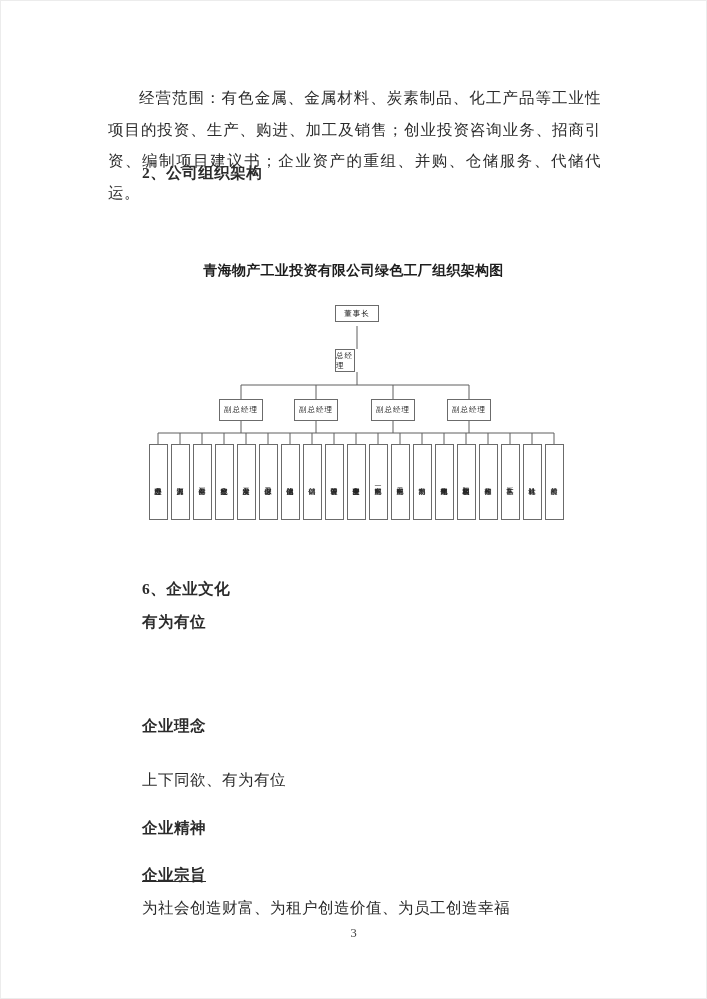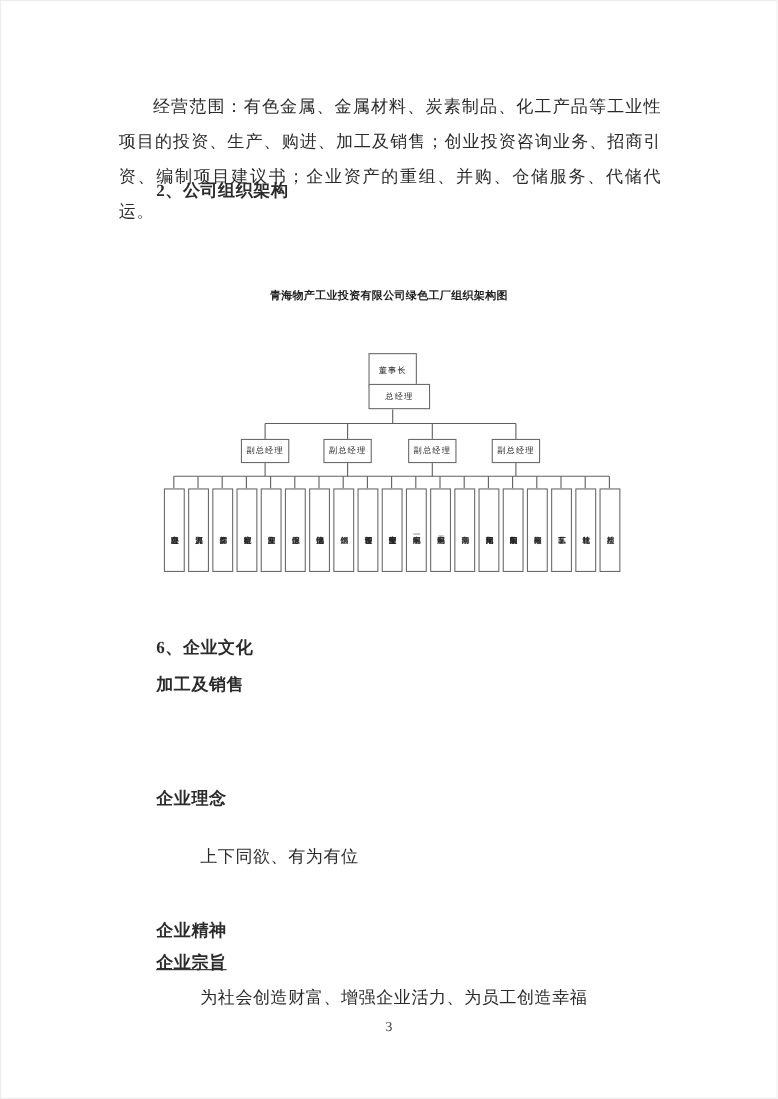--- a/index.html
+++ b/index.html
@@ -20,35 +20,34 @@
     text-align:justify;
     text-indent:2em;
     letter-spacing:0.5px;
   }
   .para-noindent{
     position:absolute;
     left:141px;
     font-size:15.5px;line-height:22px;
     letter-spacing:0.5px;
     white-space:nowrap;
-    margin-left:40px;
   }
   .h-bold{
     position:absolute;
     left:141px;
     font-size:15.5px;font-weight:bold;
     letter-spacing:0.5px;
     white-space:nowrap;
   }
   .chart-title{
     position:absolute;
     left:0;right:0;top:261px;
     text-align:center;
     font-family:"Liberation Sans","DejaVu Sans",sans-serif;
-    font-size:10px;font-weight:bold;
+    font-size:14px;font-weight:bold;
     color:#1d1d1d;
     letter-spacing:0.3px;
   }
   .org-box{
     position:absolute;
     border:1px solid #6b6b6b;
     background:#ffffff;
     box-sizing:border-box;
     display:flex;align-items:center;justify-content:center;
     font-family:"Liberation Sans","DejaVu Sans",sans-serif;
@@ -109,22 +108,22 @@
         <line x1="399" y1="432" x2="399" y2="443" stroke="#5f5f5f" stroke-width="1"></line>
         <line x1="421" y1="432" x2="421" y2="443" stroke="#5f5f5f" stroke-width="1"></line>
         <line x1="443" y1="432" x2="443" y2="443" stroke="#5f5f5f" stroke-width="1"></line>
         <line x1="465" y1="432" x2="465" y2="443" stroke="#5f5f5f" stroke-width="1"></line>
         <line x1="487" y1="432" x2="487" y2="443" stroke="#5f5f5f" stroke-width="1"></line>
         <line x1="509" y1="432" x2="509" y2="443" stroke="#5f5f5f" stroke-width="1"></line>
         <line x1="531" y1="432" x2="531" y2="443" stroke="#5f5f5f" stroke-width="1"></line>
         <line x1="553" y1="432" x2="553" y2="443" stroke="#5f5f5f" stroke-width="1"></line>
       </svg>
     <div id="org-boxes">
-        <div class="org-box" style="left: 334px; top: 304px; width: 44px; height: 32px; margin-top: 16px;">董事长</div>
-        <div class="org-box" style="left: 334px; top: 348px; width: 56px; height: 23px;">总经理</div>
+        <div class="org-box" style="left: 334px; top: 304px; width: 44px; height: 17px;">董事长</div>
+        <div class="org-box" style="left: 334px; top: 348px; width: 20px; height: 23px;">总经理</div>
         <div class="org-box" style="left: 218px; top: 398px; width: 44px; height: 22px;">副总经理</div>
         <div class="org-box" style="left: 293px; top: 398px; width: 44px; height: 22px;">副总经理</div>
         <div class="org-box" style="left: 370px; top: 398px; width: 44px; height: 22px;">副总经理</div>
         <div class="org-box" style="left: 446px; top: 398px; width: 44px; height: 22px;">副总经理</div>
         <div class="org-box vert" style="left: 147.5px; top: 443px; width: 19px; height: 76px;">总经理办公室</div>
         <div class="org-box vert" style="left: 169.5px; top: 443px; width: 19px; height: 76px;">人力资源部</div>
         <div class="org-box vert" style="left: 191.5px; top: 443px; width: 19px; height: 76px;">党群工作部</div>
         <div class="org-box vert" style="left: 213.5px; top: 443px; width: 19px; height: 76px;">纪检监察室</div>
         <div class="org-box vert" style="left: 235.5px; top: 443px; width: 19px; height: 76px;">实业开发部</div>
         <div class="org-box vert" style="left: 257.5px; top: 443px; width: 19px; height: 76px;">综合保卫部</div>
@@ -139,26 +138,26 @@
         <div class="org-box vert" style="left: 455.5px; top: 443px; width: 19px; height: 76px;">阳极组装车间</div>
         <div class="org-box vert" style="left: 477.5px; top: 443px; width: 19px; height: 76px;">检修车间</div>
         <div class="org-box vert" style="left: 499.5px; top: 443px; width: 19px; height: 76px;">工艺车队</div>
         <div class="org-box vert" style="left: 521.5px; top: 443px; width: 19px; height: 76px;">计算机站</div>
         <div class="org-box vert" style="left: 543.5px; top: 443px; width: 19px; height: 76px;">质检部</div>
       </div>
   </div>
 
   <div class="h-bold" style="top:578px;">6、企业文化</div>
 
-  <div class="h-bold" style="top:611px;">加工及销售</div>
+  <div class="h-bold" style="top:611px;">有为有位</div>
 
 
   <div class="h-bold" style="top:715px;">企业理念</div>
   <div class="para-noindent" style="top:768px;">上下同欲、有为有位</div>
 
-  <div class="h-bold" style="top:835px;">企业精神</div>
+  <div class="h-bold" style="top:817px;">企业精神</div>
 
   <div class="h-bold" style="top:864px;text-decoration:underline;">企业宗旨</div>
-  <div class="para-noindent" style="top:896px;">为社会创造财富、增强企业活力、为员工创造幸福</div>
+  <div class="para-noindent" style="top:896px;">为社会创造财富、为租户创造价值、为员工创造幸福</div>
 
   <div class="page-number">3</div>
 
 </div>
 
 </body></html>

